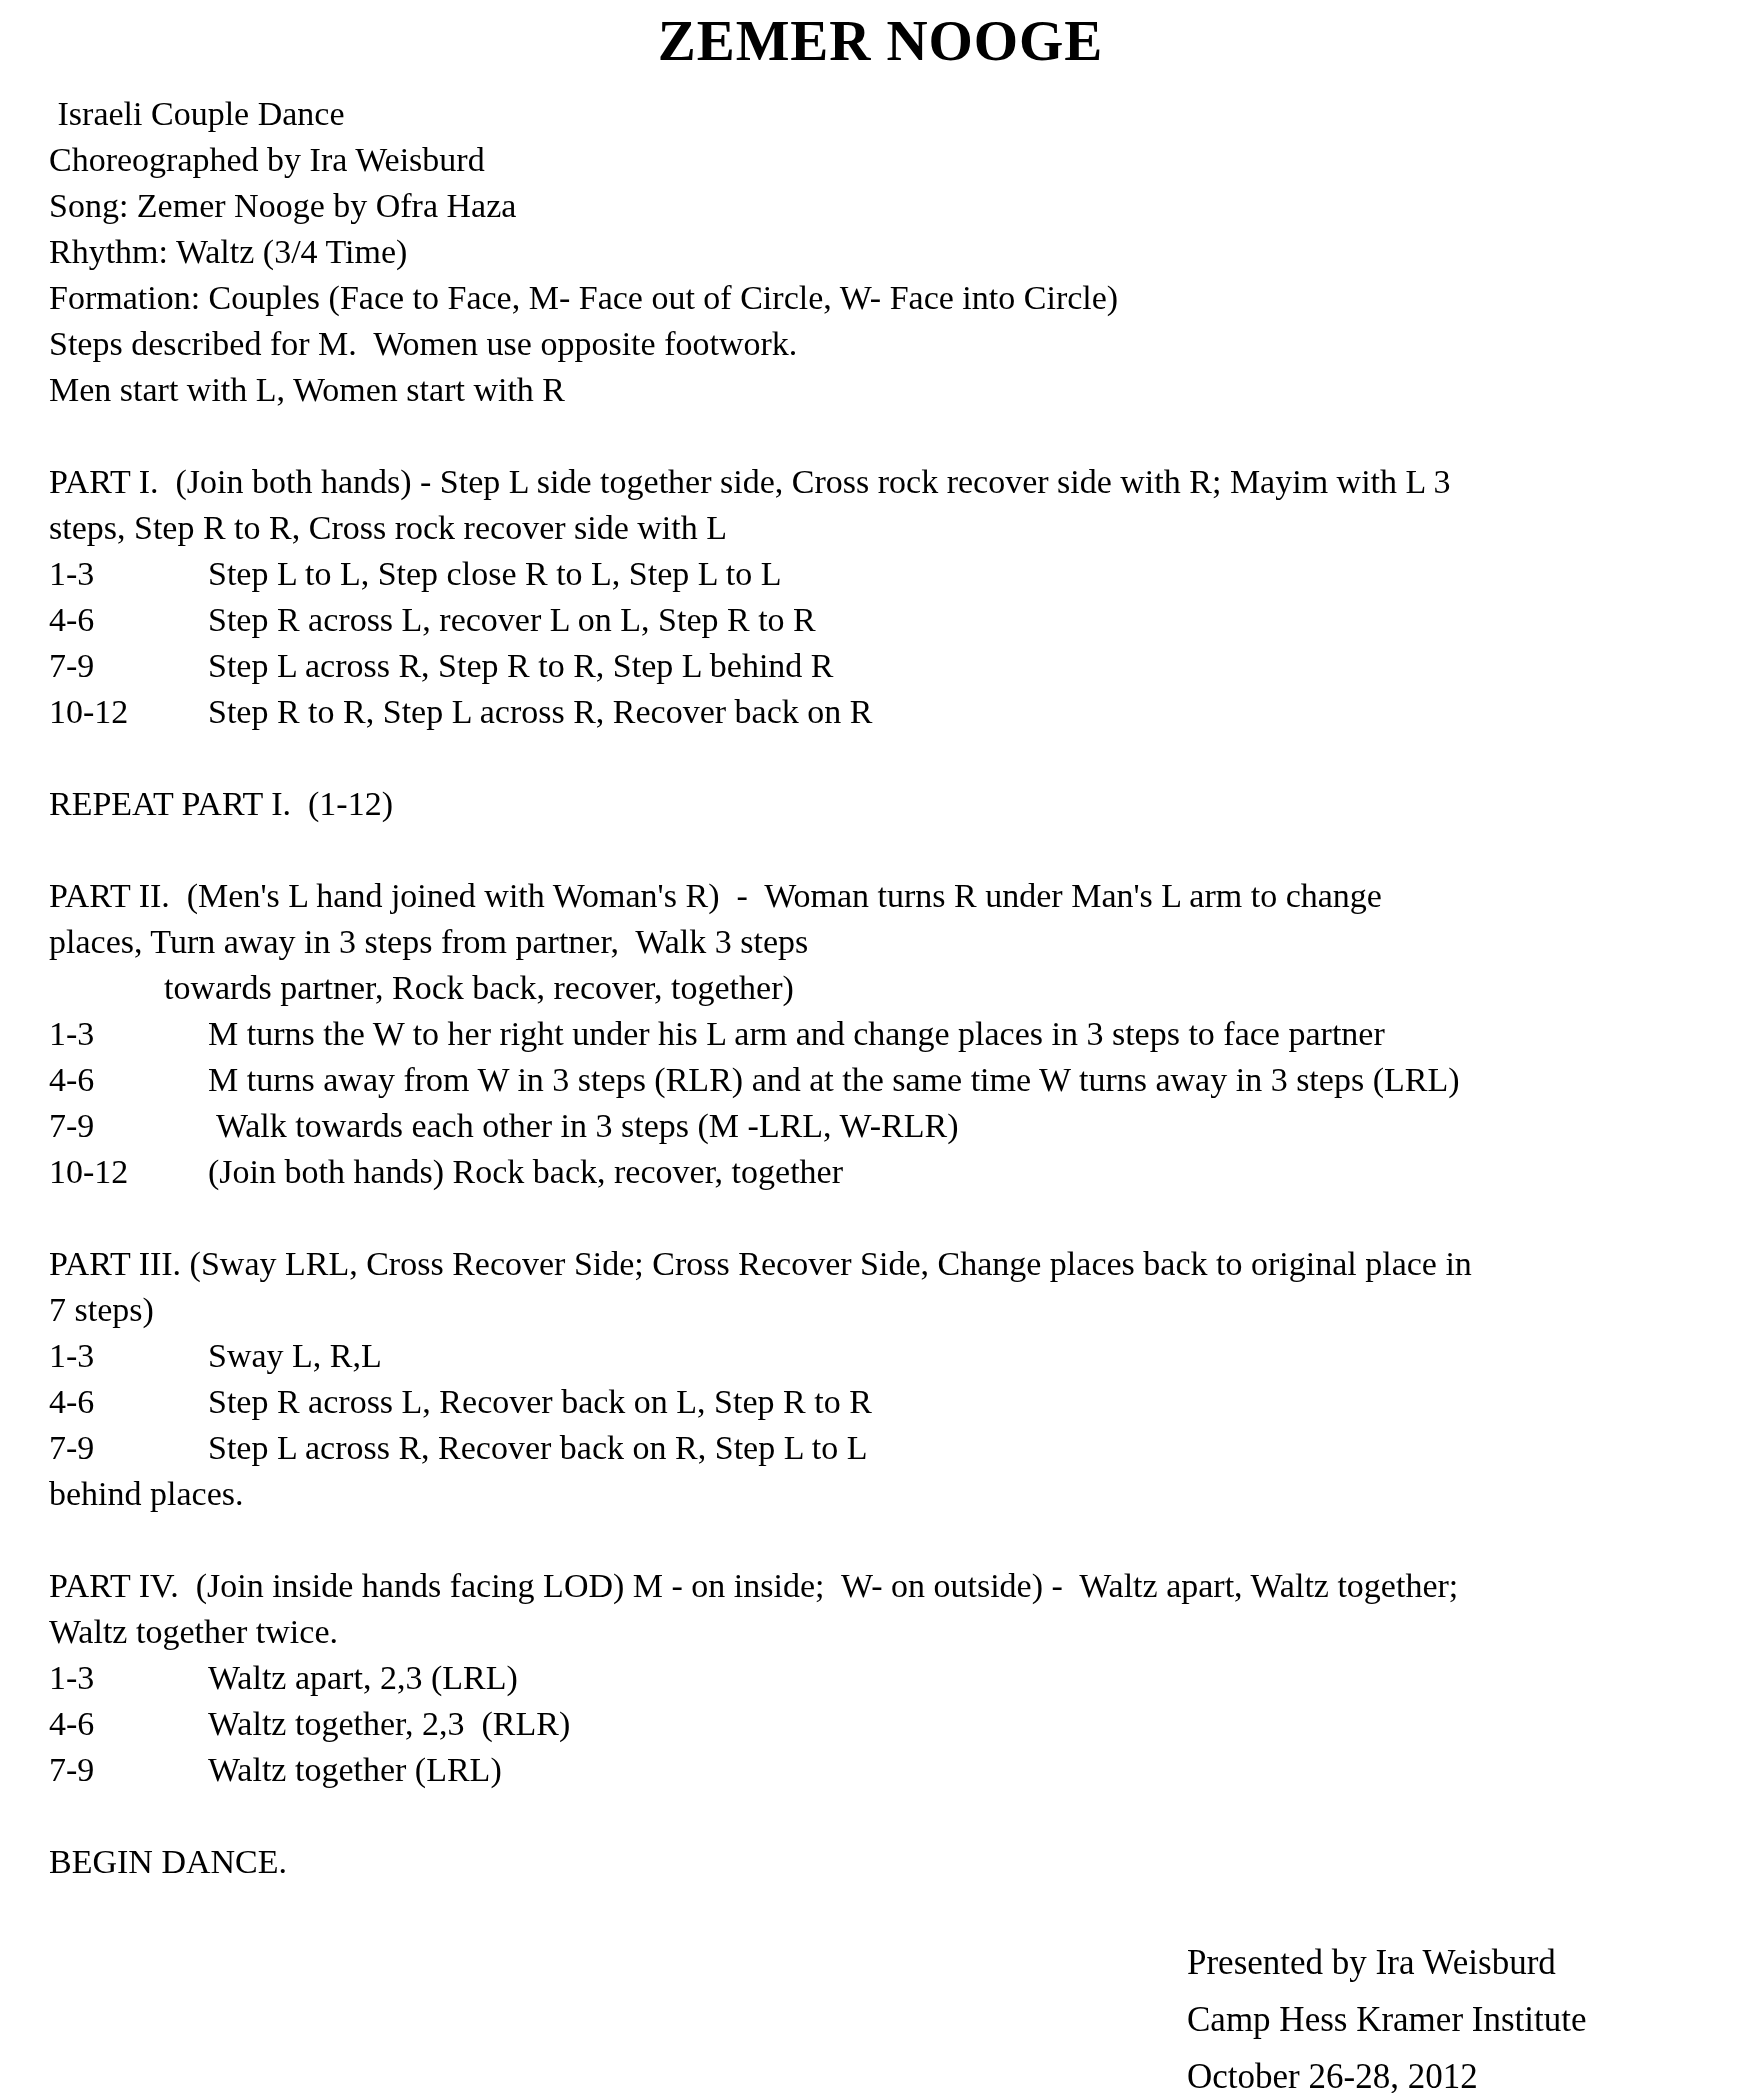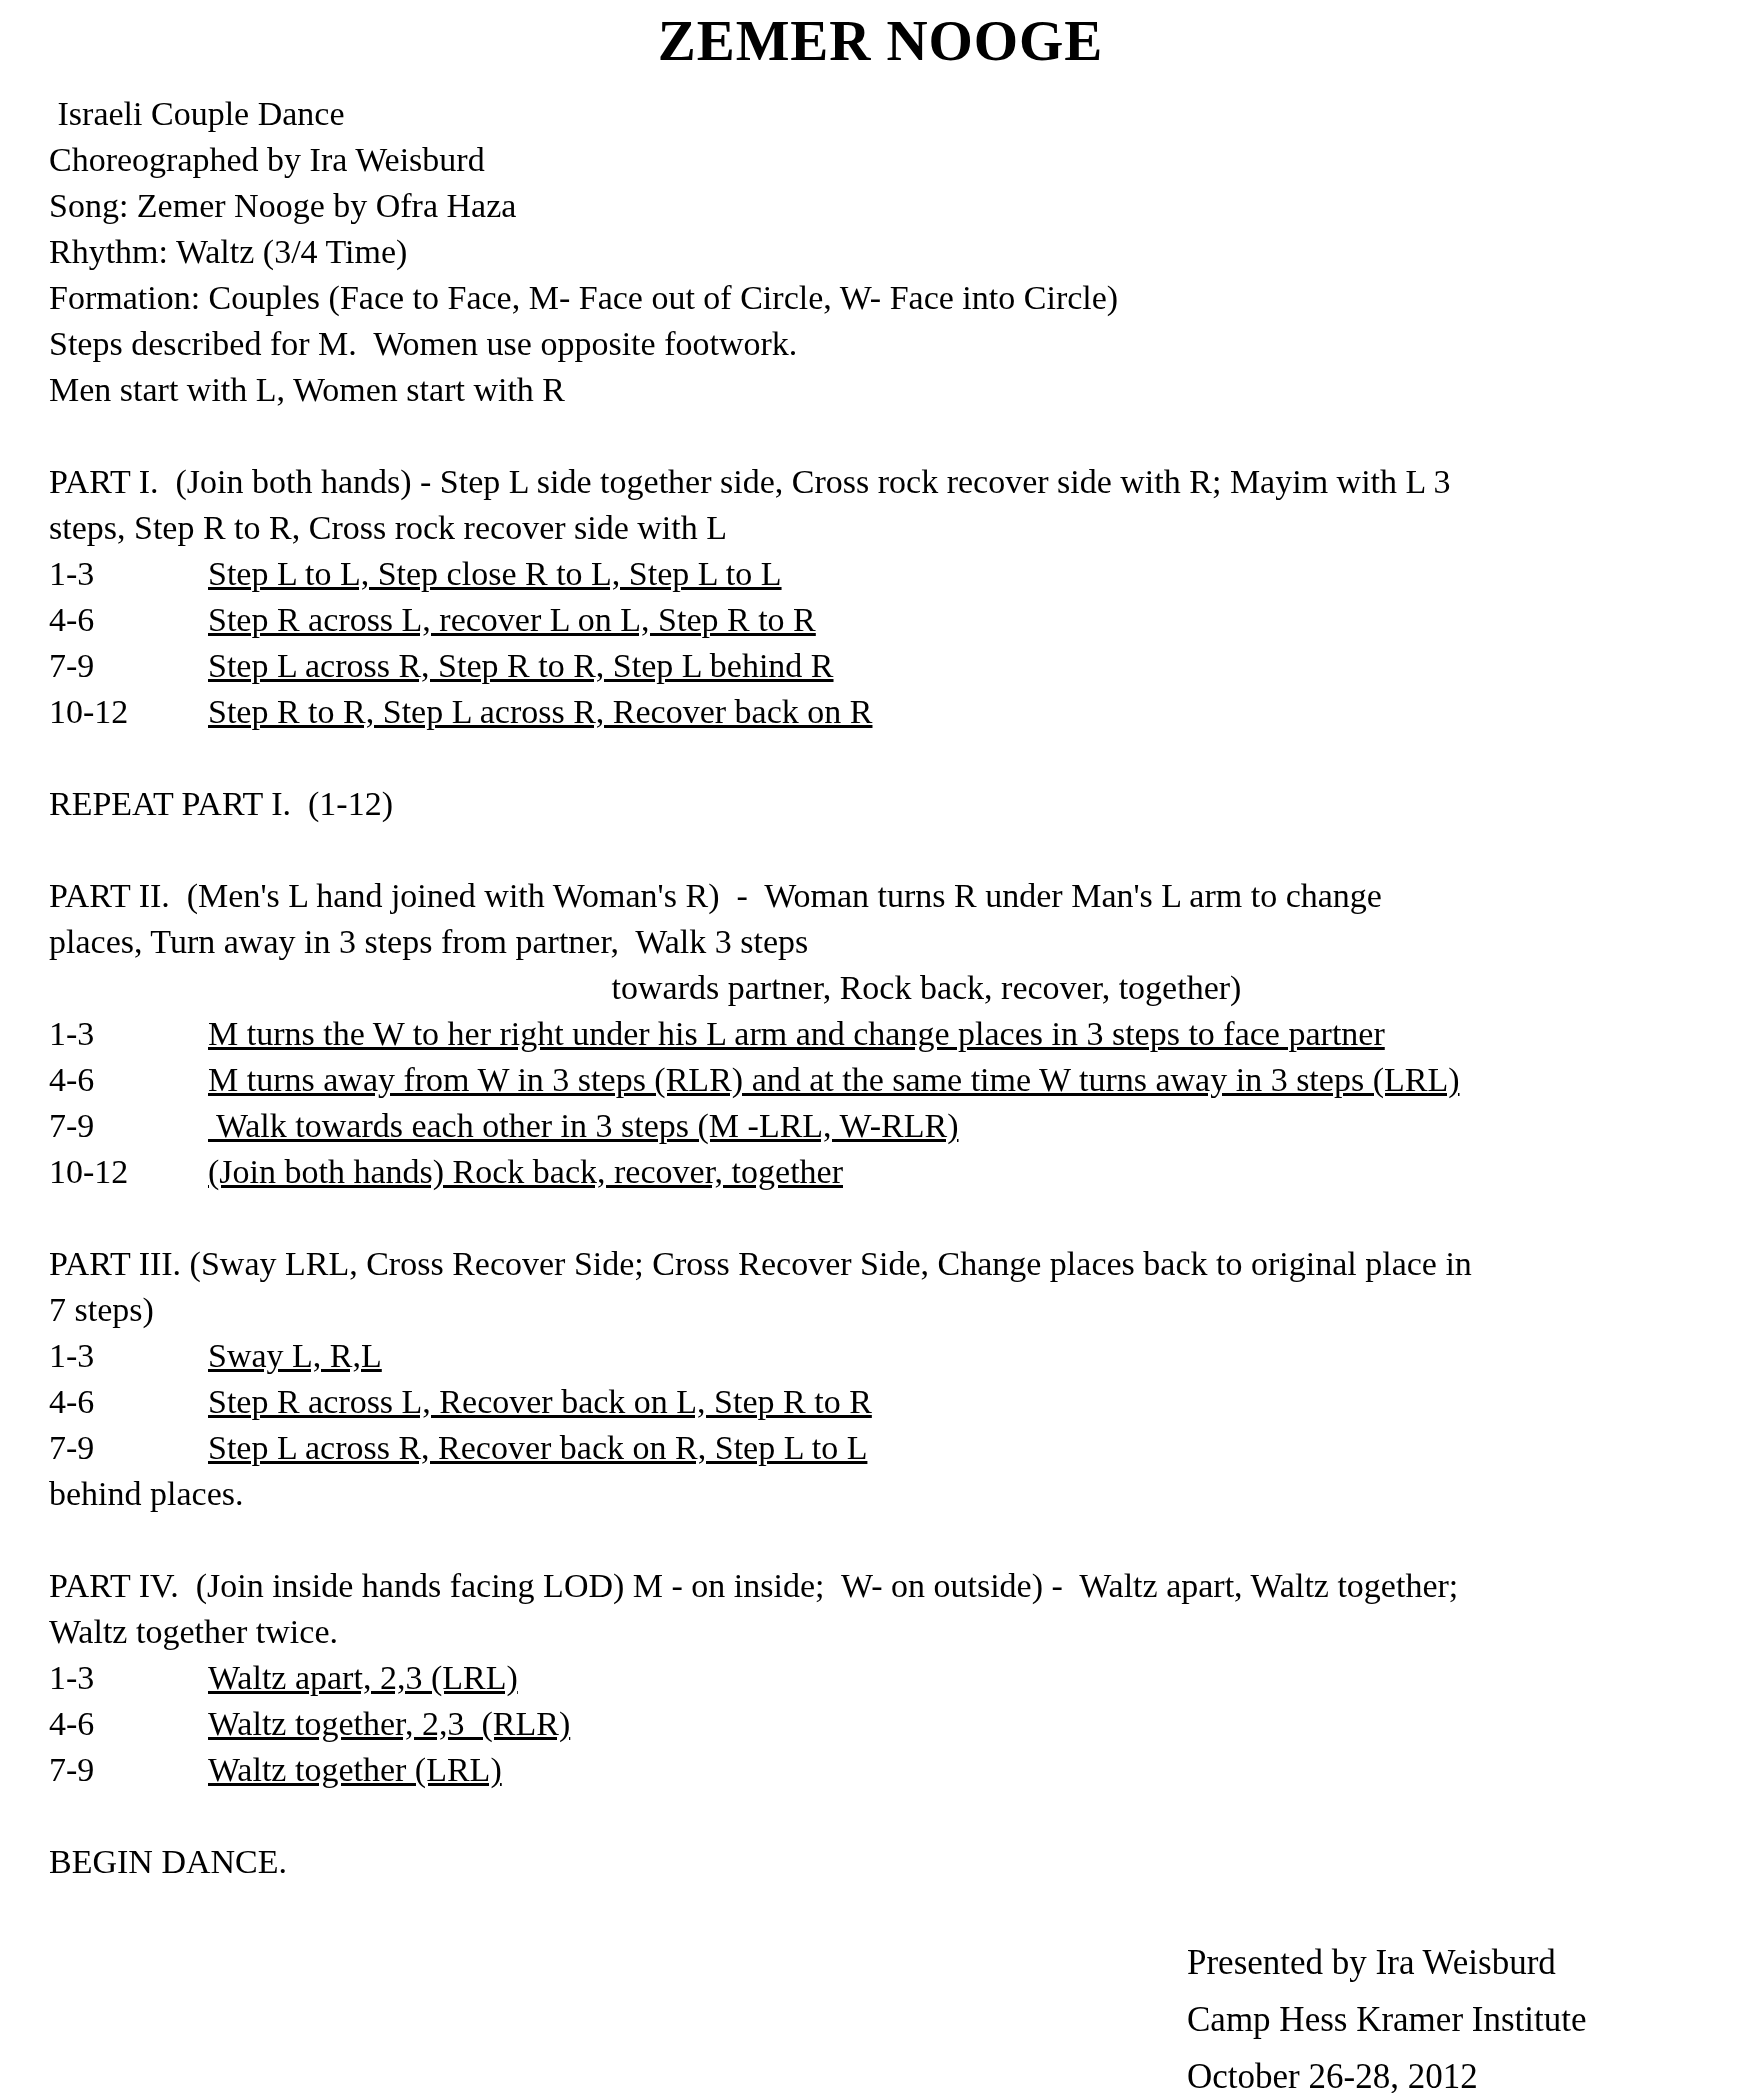--- a/index.html
+++ b/index.html
@@ -41,25 +41,23 @@
     min-height: 46px;
   }
   .step .counts {
     display: inline-block;
     width: 159px;
     white-space: pre;
     vertical-align: top;
   }
   .step .step-text {
     white-space: pre;
-    text-decoration: underline;
   }
   .indented {
-    margin-left: 92px;
-    text-align: center;
+    margin-left: 115px;
   }
   .credits {
     position: absolute;
     left: 1187px;
     top: 1934px;
     font-size: 35px;
     line-height: 57px;
   }
   .credits .credit-line {
     white-space: pre;

